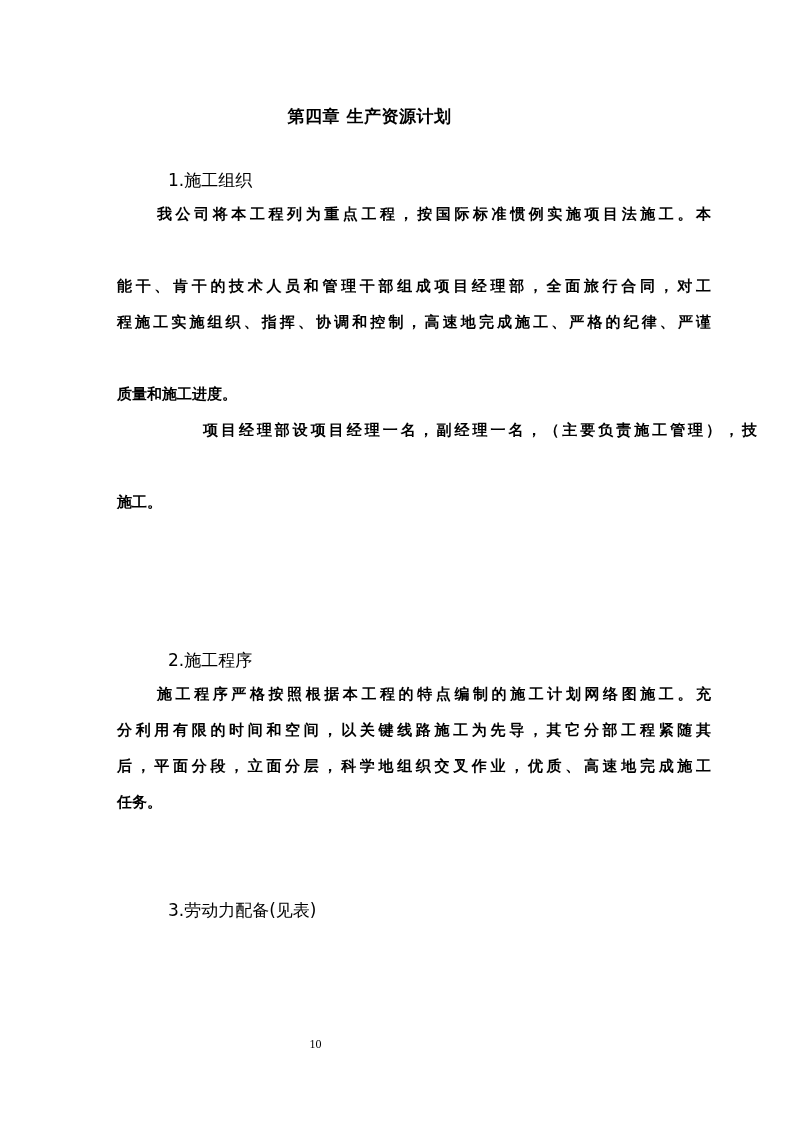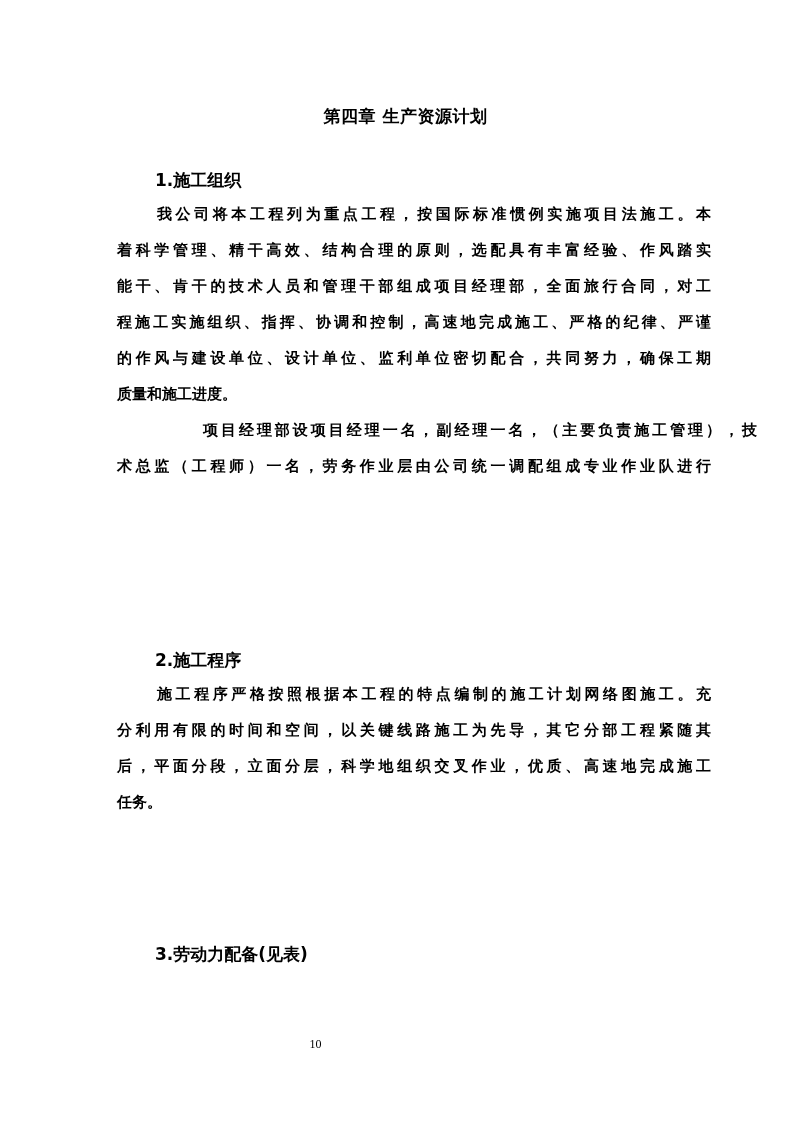--- a/index.html
+++ b/index.html
@@ -24,27 +24,26 @@
     .chapter-title {
       position: absolute;
       left: 0; width: 739px;
       top: 103px;
       text-align: center;
       font-family: "DejaVu Sans", "Liberation Sans", sans-serif;
       font-weight: bold;
       font-size: 17px;
       letter-spacing: 0.5px;
       line-height: 26px;
-      padding-left: 36px;
     }
     .section-heading {
       position: absolute;
-      left: 155px;
+      left: 168px;
       font-family: "DejaVu Sans", "Liberation Sans", sans-serif;
-      font-weight: bold;
+      font-weight: normal;
       font-size: 17px;
       line-height: 26px;
     }
     .line {
       position: absolute;
       left: 117px;
       width: 594px;
       font-size: 15px;
       line-height: 26px;
       white-space: nowrap;
@@ -73,32 +72,30 @@
 </head>
 <body>
 
 <div class="page">
 
   <div class="chapter-title">第四章  生产资源计划</div>
 
   <div class="section-heading" style="top:167px;">1.施工组织</div>
 
   <div class="line indent" style="top:201px;">我公司将本工程列为重点工程，按国际标准惯例实施项目法施工。本</div>
-  <div class="line" style="top:237px;">着科学管理、精干高效、结构合理的原则，选配具有丰富经验、作风踏实</div>
   <div class="line" style="top:273px;">能干、肯干的技术人员和管理干部组成项目经理部，全面旅行合同，对工</div>
   <div class="line" style="top:309px;">程施工实施组织、指挥、协调和控制，高速地完成施工、严格的纪律、严谨</div>
-  <div class="line" style="top:345px;">的作风与建设单位、设计单位、监利单位密切配合，共同努力，确保工期</div>
   <div class="line last" style="top:381px;">质量和施工进度。</div>
 
   <div class="line indent" style="top:417px;margin-left:46px;">项目经理部设项目经理一名，副经理一名，（主要负责施工管理），技</div>
-  <div class="line" style="top:453px;">术总监（工程师）一名，劳务作业层由公司统一调配组成专业作业队进行</div>
+  <div class="line last" style="top:489px;">施工。</div>
 
   <div class="section-heading" style="top:647px;">2.施工程序</div>
 
   <div class="line indent" style="top:681px;">施工程序严格按照根据本工程的特点编制的施工计划网络图施工。充</div>
   <div class="line" style="top:717px;">分利用有限的时间和空间，以关键线路施工为先导，其它分部工程紧随其</div>
   <div class="line" style="top:753px;">后，平面分段，立面分层，科学地组织交叉作业，优质、高速地完成施工</div>
   <div class="line last" style="top:789px;">任务。</div>
 
-  <div class="section-heading" style="top:897px;margin-top:44px;">3.劳动力配备(见表)</div>
+  <div class="section-heading" style="top:897px;">3.劳动力配备(见表)</div>
 
   <div class="page-number">10</div>
 </div>
 
 </body></html>

